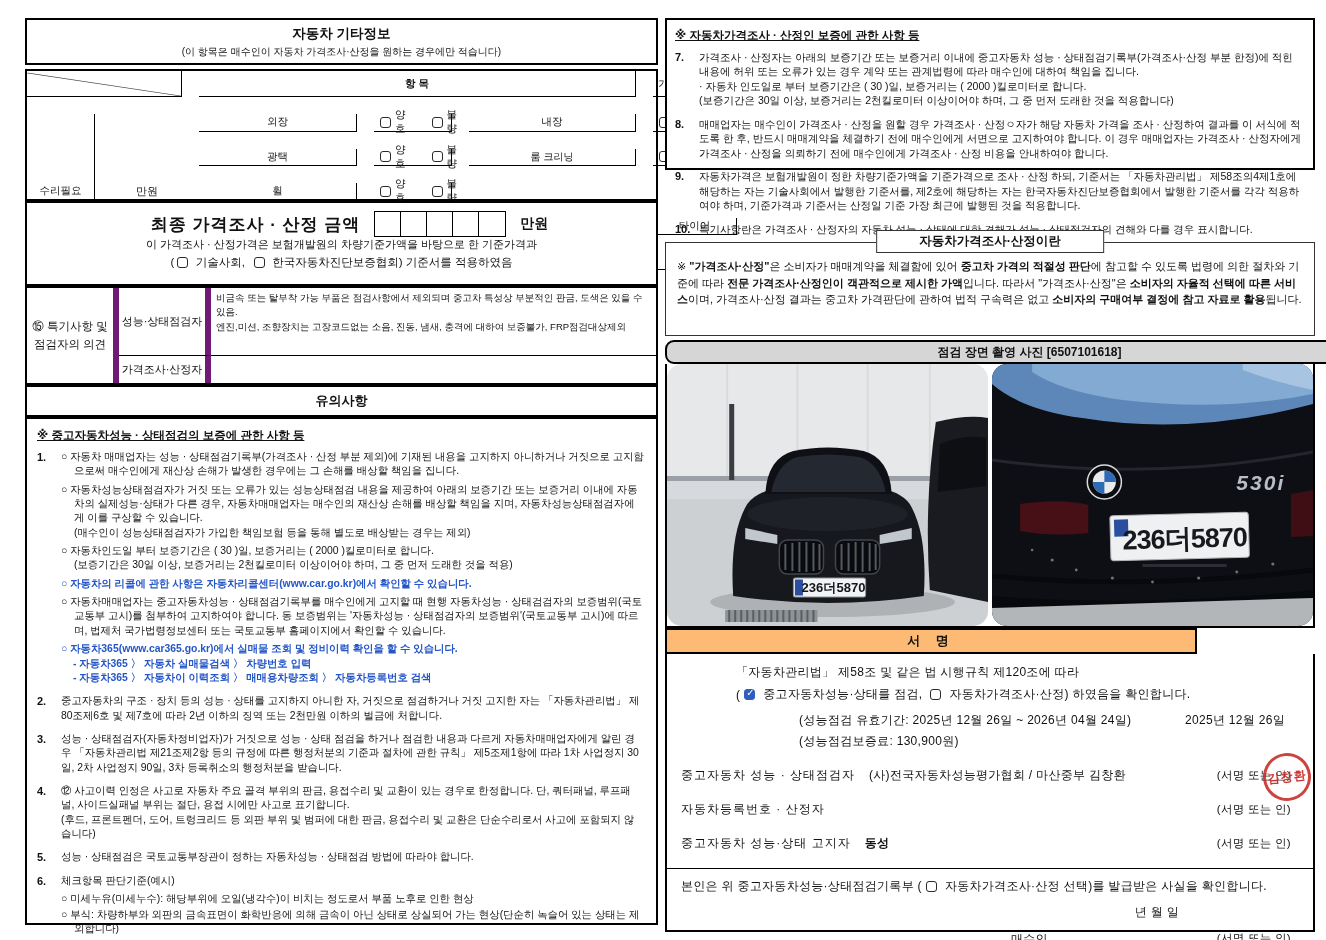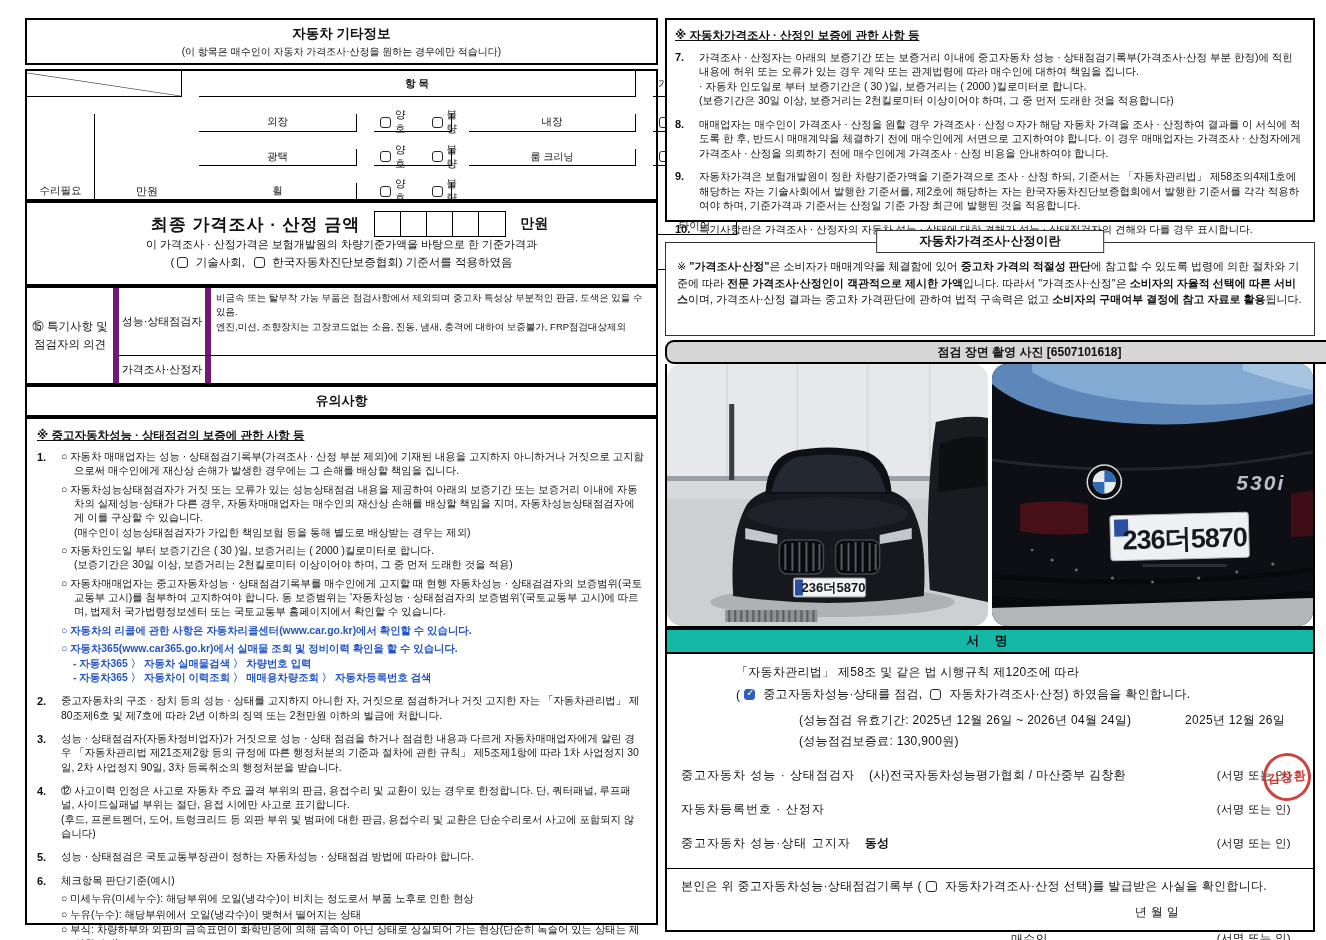--- a/index.html
+++ b/index.html
@@ -64,35 +64,35 @@
   #notice-box { left:25px; top:417px; width:633px; height:508px; padding:9px 12px 4px 10px;
                 font-size:10.4px; line-height:1.38; }
   #notice-box h3, #warranty h3 { font-size:11.5px; text-decoration:underline; margin-bottom:6px; }
   .nitem { display:flex; margin-bottom:5px; }
   .nitem .num { width:24px; flex:none; font-weight:bold; font-size:11px; }
   .nitem .bd { flex:1; }
   .nitem p { margin-bottom:4px; }
   .subdash { padding-left:12px; }
 
   
-  #warranty { left:665px; top:18px; width:650px; height:204px; padding:8px 10px 4px 8px;
+  #warranty { left:665px; top:18px; width:650px; height:152px; padding:8px 10px 4px 8px;
               font-size:10.5px; line-height:1.38; }
   #pricedef { left:665px; top:230px; width:650px; height:106px; }
   #pricedef .frame { position:absolute; left:0; right:0; top:12px; bottom:0; border:1.5px solid #333; background:#fff; }
   #pricedef .tt { position:absolute; top:0; left:50%; transform:translateX(-50%); background:#fff;
                   border:1.5px solid #333; padding:2px 42px; font-weight:bold; font-size:12.5px; white-space:nowrap; z-index:2; }
   #pricedef .bd { position:absolute; left:0; right:0; top:12px; bottom:0; padding:16px 12px 4px; font-size:11px; line-height:1.5; }
 
   #photo-head { left:665px; top:340px; width:729px; height:24px; background:#d6d6d6; font-size:12px;border-radius:9px; }
   #photos { left:665px; top:364px; width:650px; height:264px; border:2px solid #000; border-top:none;
             display:flex; gap:4px; background:#fff; }
   #photos .ph { flex:1; overflow:hidden;border-radius:15px; }
   #photos svg { display:block; width:100%; height:100%; }
 
-  #sign-head { left:665px; top:628px; width:650px; height:26px; background:#14b8a6; font-size:13px; letter-spacing:6px; }
+  #sign-head { left:665px; top:628px; width:532px; height:26px; background:#fdba74; font-size:13px; letter-spacing:6px; }
   #sign-body { left:665px; top:654px; width:650px; height:278px; border:2px solid #000; border-top:none;
                padding:8px 14px 0; font-size:12px; letter-spacing:.3px; }
   .sg-law { margin-left:55px; margin-top:2px; }
   .sg-confirm { margin-left:55px; margin-top:5px; display:flex; align-items:center; gap:4px; }
   .sg-validity { display:flex; margin-top:9px; }
   .sg-validity .v { margin-left:118px; }
   .sg-validity .d { margin-left:auto; margin-right:14px; }
   .sg-fee { margin-left:118px; margin-top:4px; }
   .sg-row { display:flex; align-items:center; margin-top:17px; position:relative; }
   .sg-row .lb { letter-spacing:1px; }
@@ -339,22 +339,22 @@
   <div class="abs bordered" id="notice-box">
     <h3>※ 중고자동차성능 · 상태점검의 보증에 관한 사항 등</h3>
     <div class="nitem">
       <span class="num">1.</span>
       <div class="bd">
         <p class="hang pre">○ 자동차 매매업자는 성능 · 상태점검기록부(가격조사 · 산정 부분 제외)에 기재된 내용을 고지하지 아니하거나 거짓으로 고지함으로써 매수인에게 재산상 손해가 발생한 경우에는 그 손해를 배상할 책임을 집니다.</p>
         <p class="hang pre">○ 자동차성능상태점검자가 거짓 또는 오류가 있는 성능상태점검 내용을 제공하여 아래의 보증기간 또는 보증거리 이내에 자동차의 실제성능·상태가 다른 경우, 자동차매매업자는 매수인의 재산상 손해를 배상할 책임을 지며, 자동차성능상태점검자에게 이를 구상할 수 있습니다.
 (매수인이 성능상태점검자가 가입한 책임보험 등을 통해 별도로 배상받는 경우는 제외)</p>
         <p class="hang pre">○ 자동차인도일 부터 보증기간은 ( 30 )일, 보증거리는 ( 2000 )킬로미터로 합니다.
 (보증기간은 30일 이상, 보증거리는 2천킬로미터 이상이어야 하며, 그 중 먼저 도래한 것을 적용)</p>
+        <p class="hang blue">○ 자동차의 리콜에 관한 사항은 자동차리콜센터(www.car.go.kr)에서 확인할 수 있습니다.</p>
         <p class="hang pre">○ 자동차매매업자는 중고자동차성능 · 상태점검기록부를 매수인에게 고지할 때 현행 자동차성능 · 상태검검자의 보증범위(국토교통부 고시)를 첨부하여 고지하여야 합니다. 동 보증범위는 '자동차성능 · 상태점검자의 보증범위'(국토교통부 고시)에 따르며, 법제처 국가법령정보센터 또는 국토교통부 홈페이지에서 확인할 수 있습니다.</p>
-        <p class="hang blue">○ 자동차의 리콜에 관한 사항은 자동차리콜센터(www.car.go.kr)에서 확인할 수 있습니다.</p>
         <p class="hang blue" style="margin-bottom:0">○ 자동차365(www.car365.go.kr)에서 실매물 조회 및 정비이력 확인을 할 수 있습니다.</p>
         <p class="subdash blue" style="margin-bottom:0">- 자동차365 〉 자동차 실매물검색 〉 차량번호 입력</p>
         <p class="subdash blue">- 자동차365 〉 자동차이 이력조회 〉 매매용차량조회 〉 자동차등록번호 검색</p>
       </div>
     </div>
     <div class="nitem">
       <span class="num">2.</span>
       <div class="bd">
           <p>중고자동차의 구조 · 장치 등의 성능 · 상태를 고지하지 아니한 자, 거짓으로 점검하거나 거짓 고지한 자는 「자동차관리법」 제 80조제6호 및 제7호에 따라 2년 이하의 징역 또는 2천만원 이하의 벌금에 처합니다.</p>
         </div>
@@ -376,21 +376,20 @@
       <span class="num">5.</span>
       <div class="bd">
           <p>성능 · 상태점검은 국토교통부장관이 정하는 자동차성능 · 상태점검 방법에 따라야 합니다.</p>
         </div>
     </div>
     <div class="nitem">
       <span class="num">6.</span>
       <div class="bd">
         <p>체크항목 판단기준(예시)</p>
         <p class="hang" style="margin-bottom:1px">○ 미세누유(미세누수): 해당부위에 오일(냉각수)이 비치는 정도로서 부품 노후로 인한 현상</p>
-        <p class="hang" style="margin-bottom:1px">○ 누유(누수): 해당부위에서 오일(냉각수)이 맺혀서 떨어지는 상태</p>
         <p class="hang" style="margin-bottom:1px">○ 부식: 차량하부와 외판의 금속표면이 화학반응에 의해 금속이 아닌 상태로 상실되어 가는 현상(단순히 녹슬어 있는 상태는 제외합니다)</p>
 
       </div>
     </div>
   </div>
 
   <div class="abs bordered" id="warranty">
     <h3>※ 자동차가격조사 · 산정인 보증에 관한 사항 등</h3>
     <div class="nitem">
       <span class="num">7.</span>

